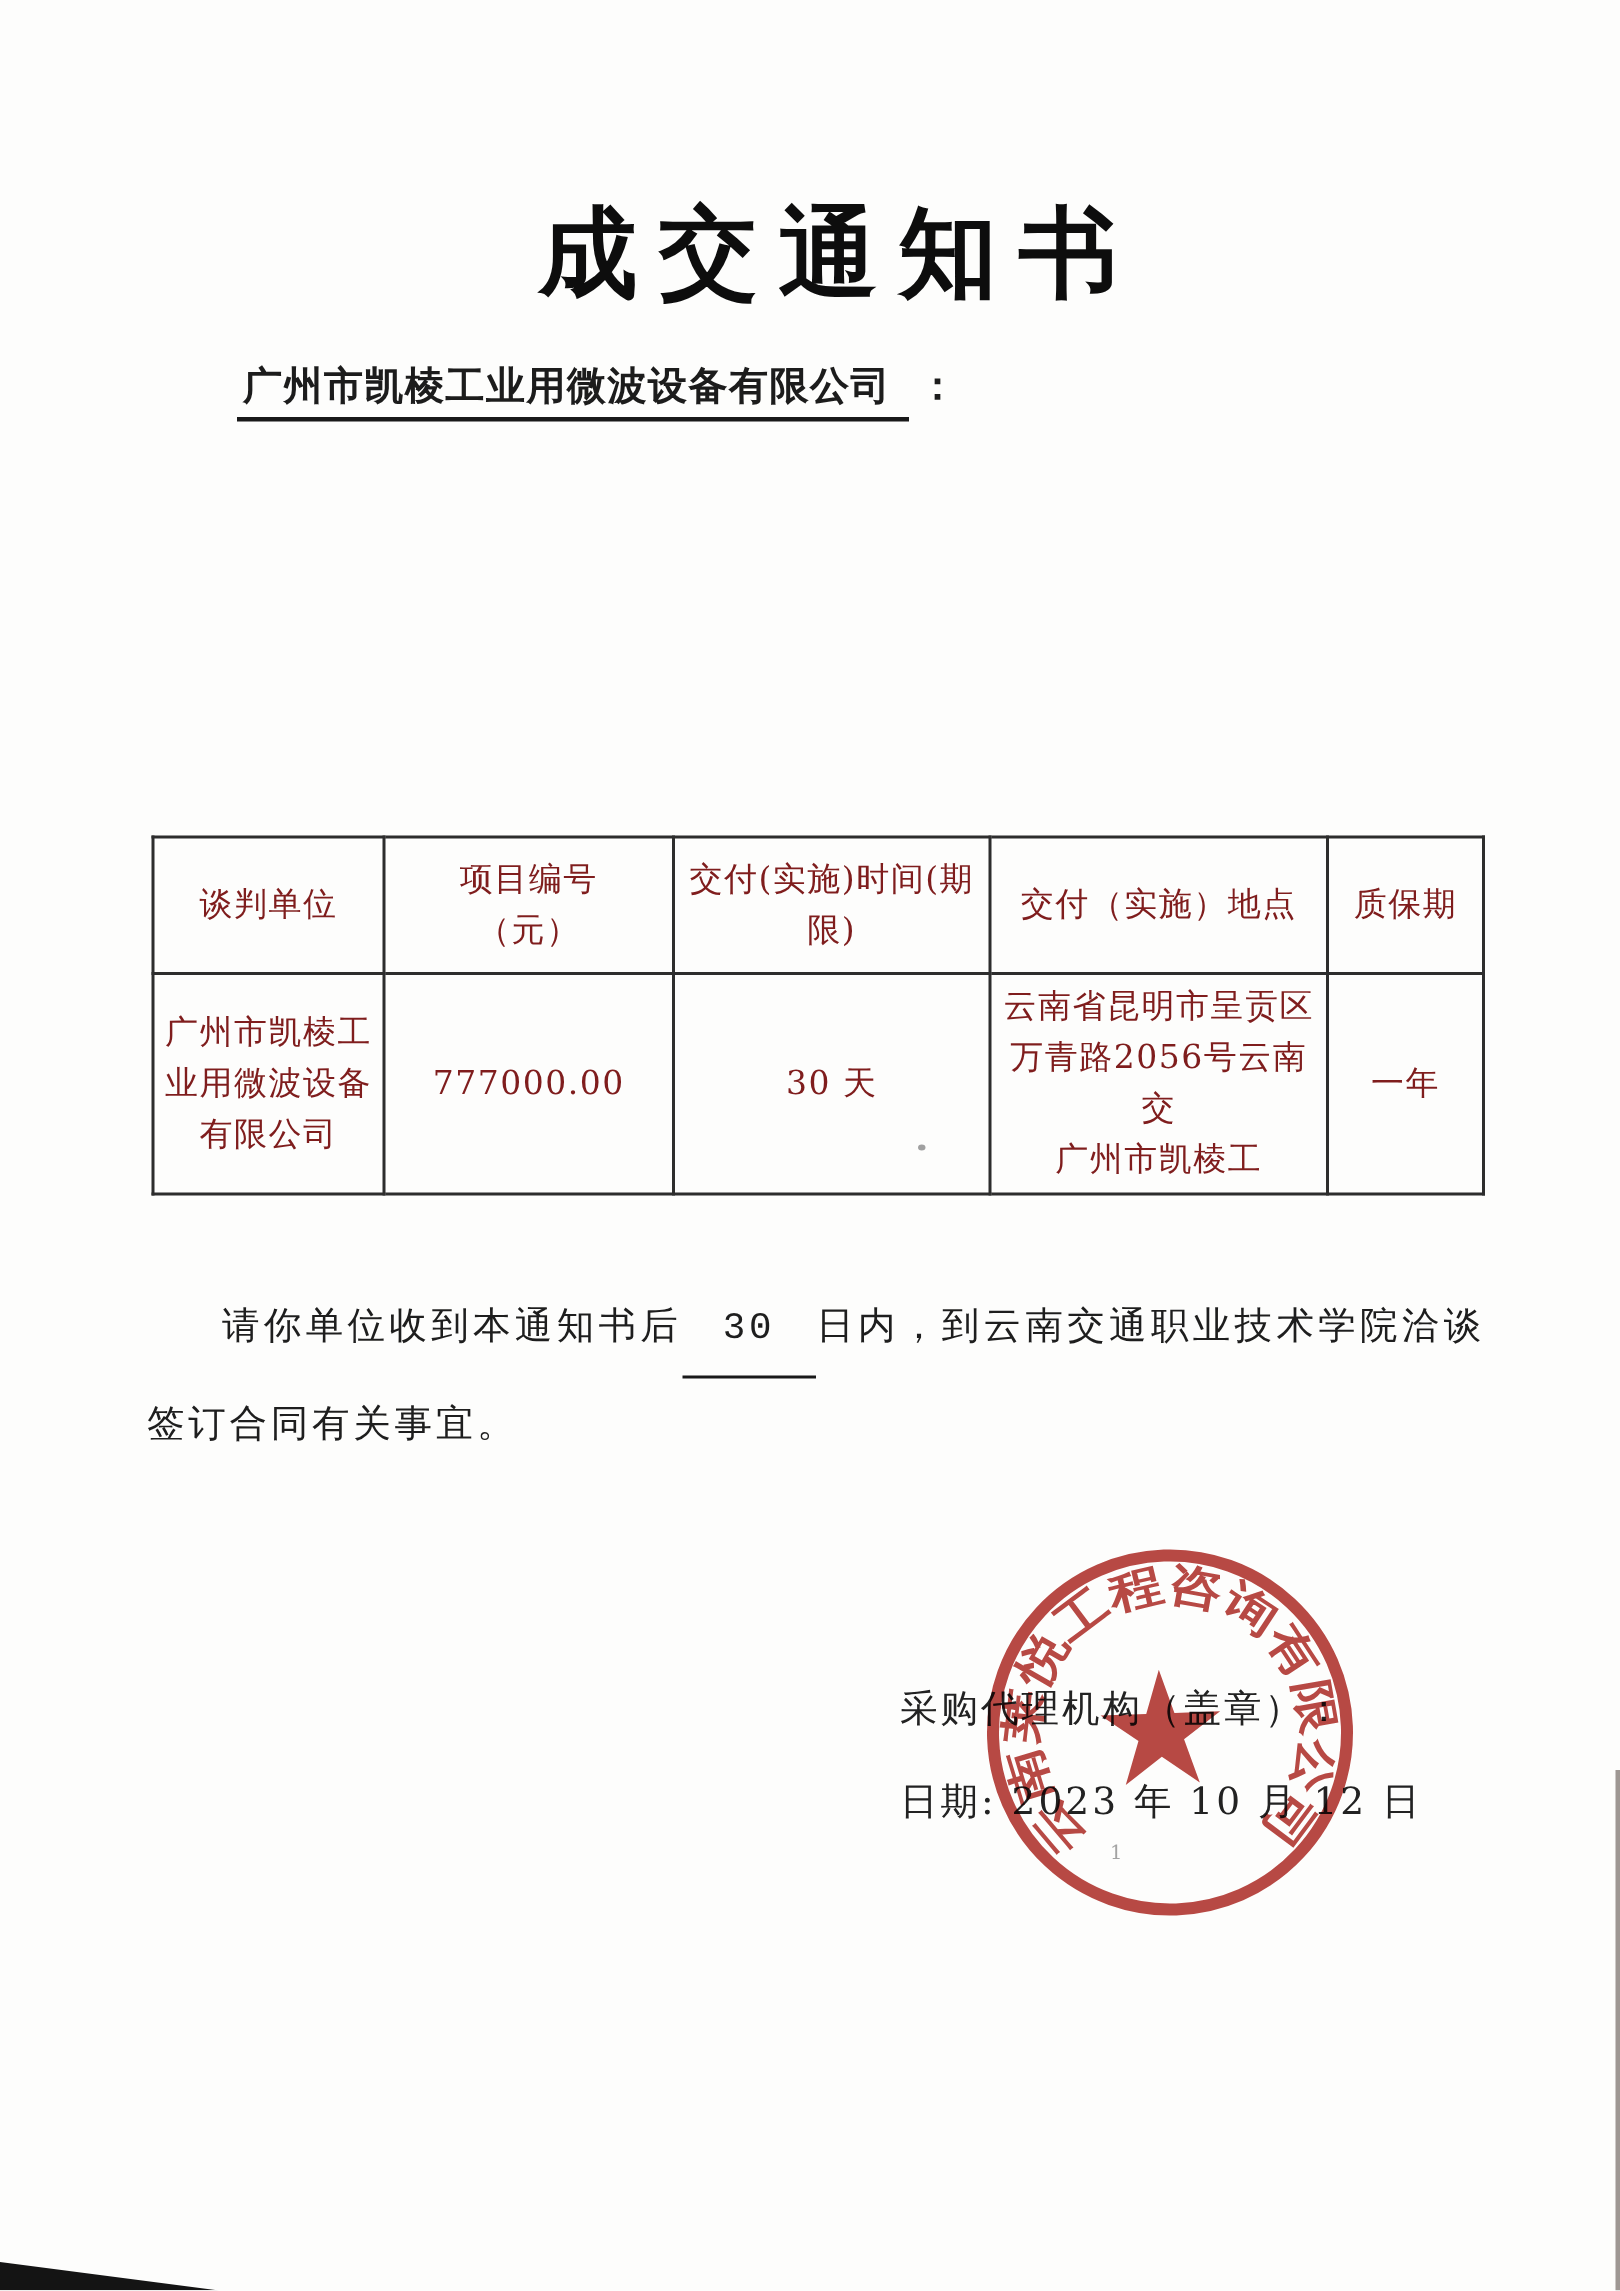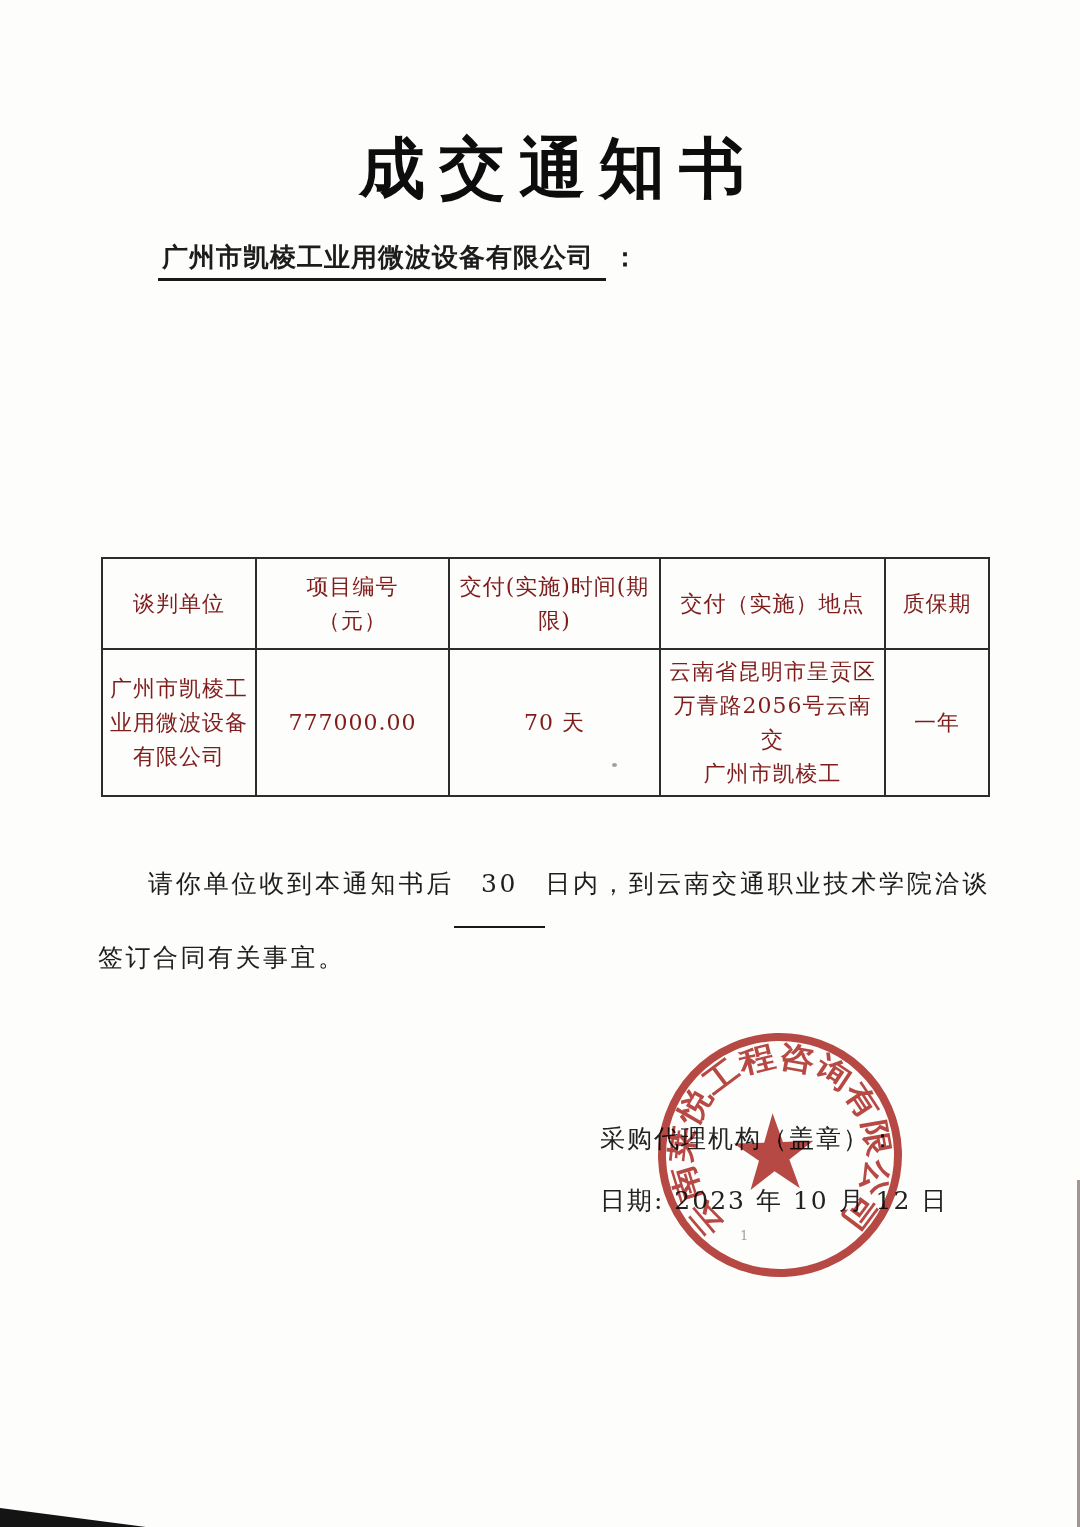--- a/index.html
+++ b/index.html
@@ -53,21 +53,21 @@
   tr.bdy td{ height:147px; }
 
   .para2{
     position:absolute; top:854px; left:98px; width:892px;
     font-size:25px; line-height:60px; letter-spacing:2.5px;
     text-align:justify; text-indent:2em; color:#1e1e1e;
   }
   .days-blank{
     display:inline-block; text-indent:0;
     border-bottom:2px solid #191919;
-    padding:0 27px 12px 27px; text-align:right;
+    padding:0 27px 1px 27px; text-align:right;font-family:Liberation Mono, monospace;
   }
 
   .signature{
     position:absolute; top:1108px; left:600px;
     font-size:25px; line-height:62px; letter-spacing:2px;
     color:#222; white-space:nowrap;
   }
 
   .seal{
     position:absolute; top:1025px; left:650px;
@@ -136,21 +136,21 @@
     <tr class="bdy">
       <td>
         <div>广州市凯棱工</div>
         <div>业用微波设备</div>
         <div>有限公司</div>
       </td>
       <td>
         <div>777000.00</div>
       </td>
       <td>
-        <div>70 天</div>
+        <div>30 天</div>
       </td>
       <td>
         <div>云南省昆明市呈贡区</div>
         <div>万青路2056号云南交</div>
         <div>广州市凯棱工</div>
       </td>
       <td>
         <div>一年</div>
       </td>
     </tr>

